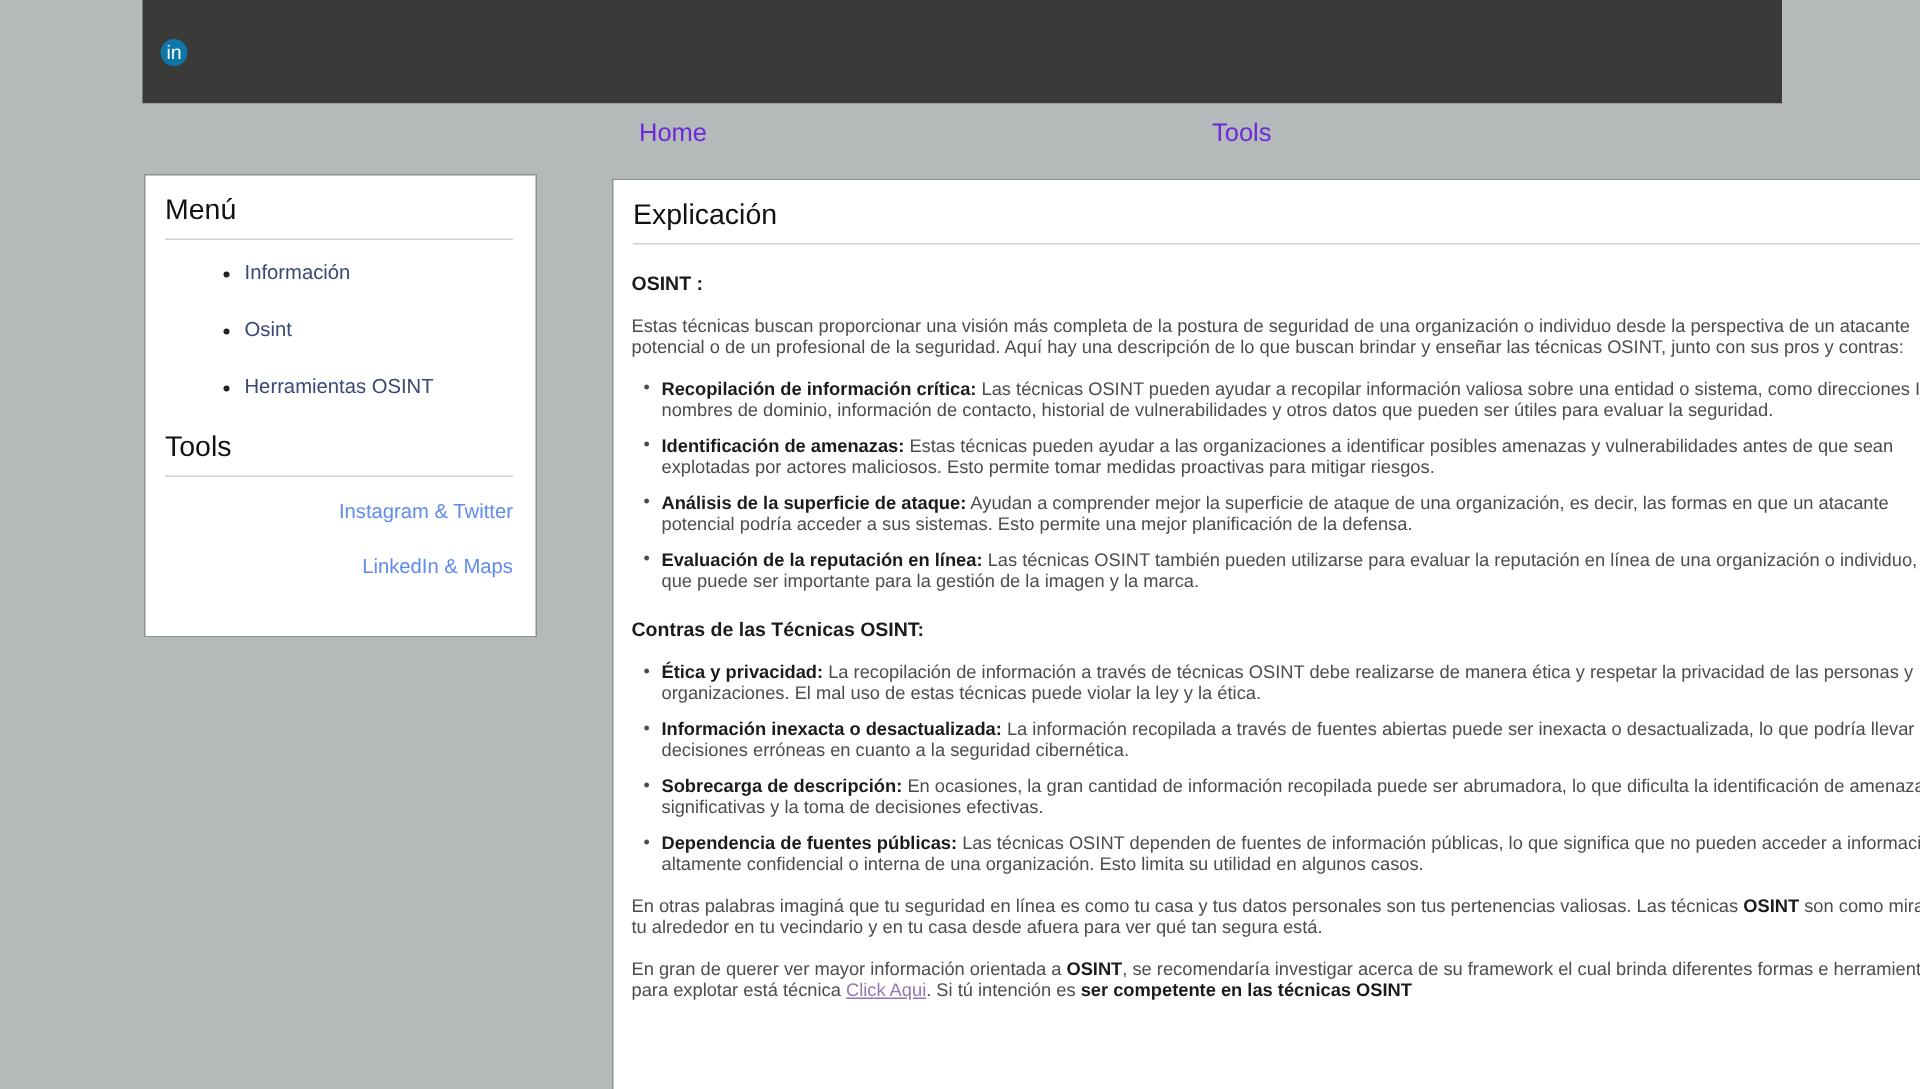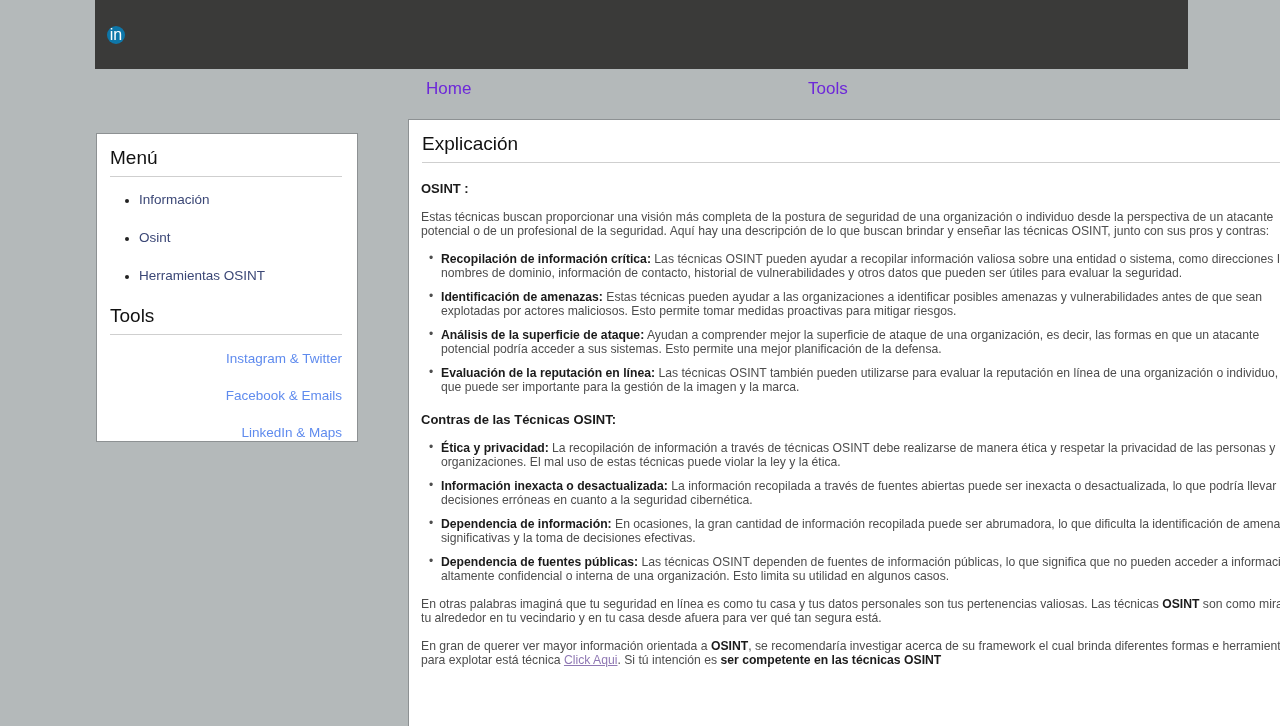--- a/index.html
+++ b/index.html
@@ -40,21 +40,21 @@
     align-items: center;
   }
   .linkedin-icon {
     width: 18px; height: 18px;
     border-radius: 50%;
     background: #0e76a8;
     display: inline-flex;
     align-items: center;
     justify-content: center;
     color: #ffffff;
-    font-size: 16px;
+    font-size: 13px;
     font-weight: normal;
     line-height: 1;
     font-family: "Liberation Sans", sans-serif;
     cursor: pointer;
   }
 
   
   .main-nav {
     position: absolute;
     left: 95px; top: 69px;
@@ -69,21 +69,21 @@
     text-decoration: none;
     cursor: pointer;
     white-space: nowrap;
   }
   .nav-link.home { left: 331px; }
   .nav-link.tools { left: 713px; }
 
   
   .sidebar {
     position: absolute;
-    left: 96px; top: 133px;
+    left: 96px; top: 116px;
     width: 262px; height: 309px;
     background: #ffffff;
     border: 1px solid #8d9193;
     padding: 10px 15px 12px 10px;
     overflow: hidden;
   }
   .panel-heading {
     font-size: 19px;
     color: #111111;
     margin: 2px 0 0 3px;
@@ -93,21 +93,21 @@
   .panel-rule {
     border: 0;
     border-top: 1px solid #cfcfcf;
     margin: 6px 0 0 3px;
   }
   .menu-list {
     list-style: disc;
     margin: 13px 0 0 0;
     padding-left: 32px;
   }
-  .menu-list li { margin-bottom: 20px; }
+  .menu-list li { margin-bottom: 20px; margin-left: 24px; }
   .menu-list li::marker { color: #222222; font-size: 12px; }
   .menu-link {
     font-size: 13.5px;
     color: #3b4776;
     text-decoration: none;
     cursor: pointer;
   }
   .tools-heading { margin-top: 8px; }
   .tools-list {
     list-style: none;
@@ -204,23 +204,20 @@
         <a class="menu-link">Herramientas OSINT</a>
       </li>
     </ul>
     <div class="panel-heading tools-heading">Tools</div>
     <hr class="panel-rule">
     <ul class="tools-list">
       <li>
         <a class="tool-link">Instagram &amp; Twitter</a>
       </li>
       <li>
-        <a class="tool-link">Facebook &amp; Emails</a>
-      </li>
-      <li>
         <a class="tool-link">LinkedIn &amp; Maps</a>
       </li>
 
     </ul>
   </div>
 
   <div class="content">
     <div class="panel-heading">Explicación</div>
     <hr class="panel-rule">
 
@@ -245,21 +242,21 @@
 
       <div class="sub-heading">Contras de las Técnicas OSINT:</div>
       <ul class="bullets">
         <li>
           <b>Ética y privacidad:</b><span> La recopilación de información a través de técnicas OSINT debe realizarse de manera ética y respetar la privacidad de las personas y organizaciones. El mal uso de estas técnicas puede violar la ley y la ética.</span>
         </li>
         <li>
           <b>Información inexacta o desactualizada:</b><span> La información recopilada a través de fuentes abiertas puede ser inexacta o desactualizada, lo que podría llevar a decisiones erróneas en cuanto a la seguridad cibernética.</span>
         </li>
         <li>
-          <b>Dependencia de información:</b><span> En ocasiones, la gran cantidad de información recopilada puede ser abrumadora, lo que dificulta la identificación de amenazas significativas y la toma de decisiones efectivas.</span>
+          <b>Sobrecarga de descripción:</b><span> En ocasiones, la gran cantidad de información recopilada puede ser abrumadora, lo que dificulta la identificación de amenazas significativas y la toma de decisiones efectivas.</span>
         </li>
         <li>
           <b>Dependencia de fuentes públicas:</b><span> Las técnicas OSINT dependen de fuentes de información públicas, lo que significa que no pueden acceder a información altamente confidencial o interna de una organización. Esto limita su utilidad en algunos casos.</span>
         </li>
       </ul>
 
       <p class="para tight"><span>En otras palabras imaginá que tu seguridad en línea es como tu casa y tus datos personales son tus pertenencias valiosas. Las técnicas </span><b>OSINT</b><span> son como mirar a tu alrededor en tu vecindario y en tu casa desde afuera para ver qué tan segura está.</span></p>
 
       <p class="para"><span>En gran de querer ver mayor información orientada a </span><b>OSINT</b><span>, se recomendaría investigar acerca de su framework el cual brinda diferentes formas e herramientas para explotar está técnica </span><a class="inline-link">Click Aqui</a><span>. Si tú intención es </span><b>ser competente en las técnicas OSINT</b></p>
 

